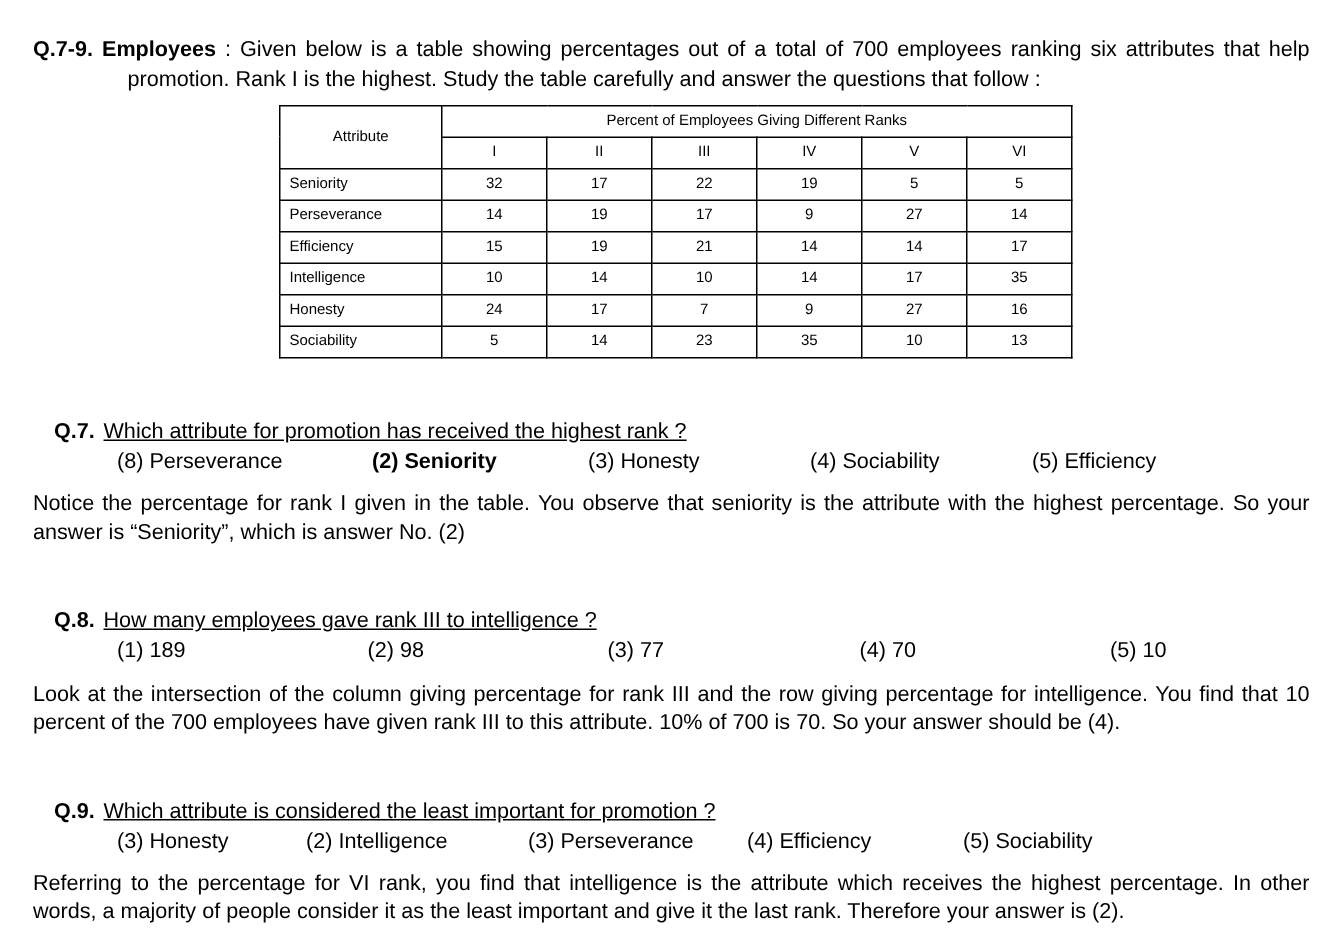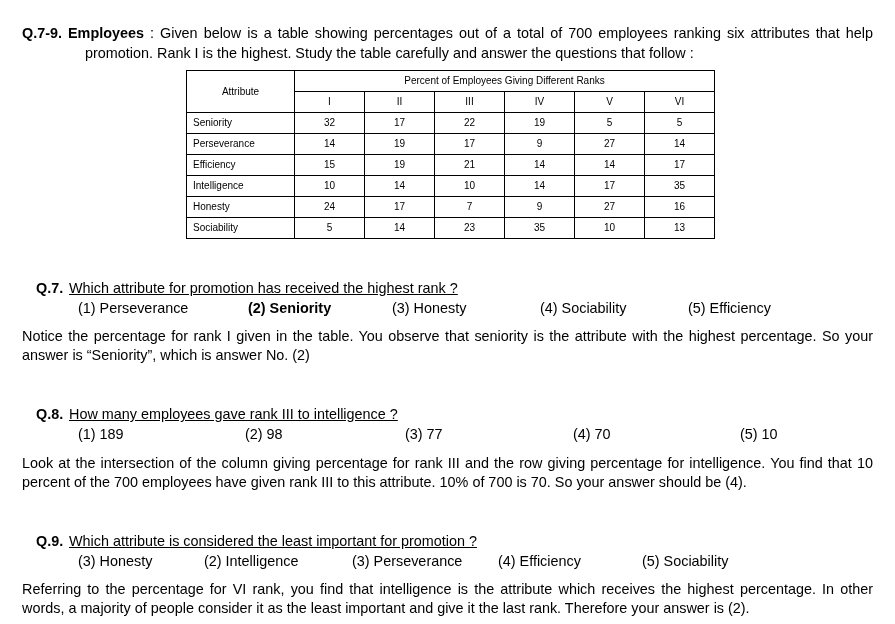--- a/index.html
+++ b/index.html
@@ -212,21 +212,21 @@
       </tbody>
     </table>
   </div>
 
   <div class="q-block">
     <div class="q-line">
       <span class="q-label">Q.7.</span>
       <span class="q-text">Which attribute for promotion has received the highest rank ?</span>
     </div>
     <div class="opts q7">
-      <span class="opt">(1)  Perseverance</span>
+      <span class="opt">(8)  Perseverance</span>
       <span class="opt">(2)  Seniority</span>
       <span class="opt">(3)  Honesty</span>
       <span class="opt">(4)  Sociability</span>
       <span class="opt">(5)  Efficiency</span>
     </div>
   </div>
   <p class="explain">Notice the percentage for rank I given in the table. You observe that seniority is the attribute with the highest percentage. So your answer is “Seniority”, which is answer No. (2)</p>
 
   <div class="q-block">
     <div class="q-line">

